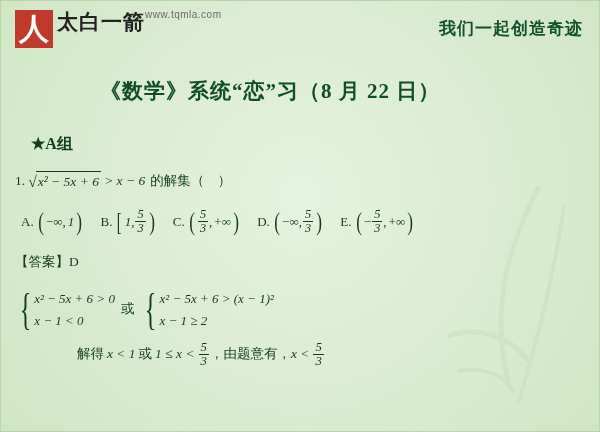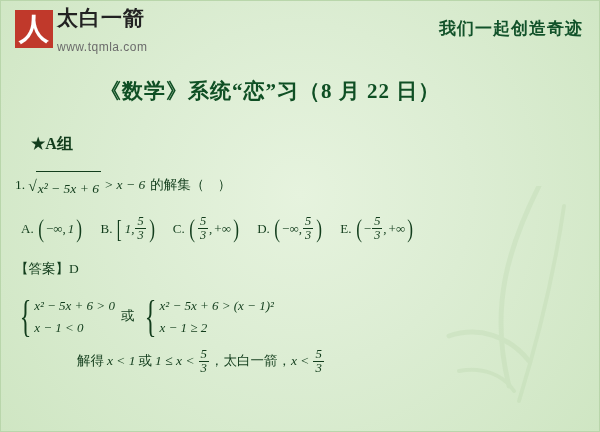--- a/index.html
+++ b/index.html
@@ -56,39 +56,38 @@
     color: #ffffff;
     font-size: 30px;
     line-height: 38px;
     text-align: center;
     font-family: "Liberation Serif", serif;
     font-weight: bold;
   }
   .logo-word {
     margin-left: 4px;
     display: flex;
-    flex-direction: column;
+    flex-direction: row;
     justify-content: center;
     height: 38px;
   }
   .logo-word-main {
     font-size: 21px;
     font-weight: bold;
     color: #222222;
     letter-spacing: 1px;
     line-height: 24px;
     font-family: "Liberation Serif", serif;
   }
   .logo-word-sub {
-    font-size: 12px;
+    font-size: 10px;
     color: #6b6b6b;
     letter-spacing: 0.5px;
     line-height: 10px;
     font-family: "Liberation Sans", sans-serif;
-    margin-top: 12px;
   }
   .slogan {
     position: absolute;
     right: 18px;
     top: 16px;
     font-size: 17px;
     color: #12522a;
     font-weight: bold;
     font-family: Liberation Serif, serif;
     letter-spacing: 1px;
@@ -178,21 +177,21 @@
   }
   .sqrt-sign {
     font-style: normal;
     font-size: 1.15em;
     line-height: 1;
     align-self: center;
     margin-right: -1px;
   }
   .sqrt-body {
     border-top: 1px solid #123d1c;
-    padding: 8px 2px 0 2px;
+    padding: 1px 2px 0 2px;
   }
 
   
   .frac {
     display: inline-flex;
     flex-direction: column;
     align-items: center;
     vertical-align: middle;
     font-size: 0.95em;
     margin: 0 1px;
@@ -403,21 +402,21 @@
 
     <div class="conclusion">
       <span>解得</span>
       <span class="math" style="margin:0 3px;">x &lt; 1</span>
       <span>或</span>
       <span class="math" style="margin:0 3px;">1 ≤ x &lt;</span>
       <span class="frac">
         <span class="num">5</span>
         <span class="den">3</span>
       </span>
-      <span>，太白一箭，</span>
+      <span>，由题意有，</span>
       <span class="math" style="margin-right:3px;">x &lt;</span>
       <span class="frac">
         <span class="num">5</span>
         <span class="den">3</span>
       </span>
     </div>
 
   </div>
 </div>
 

